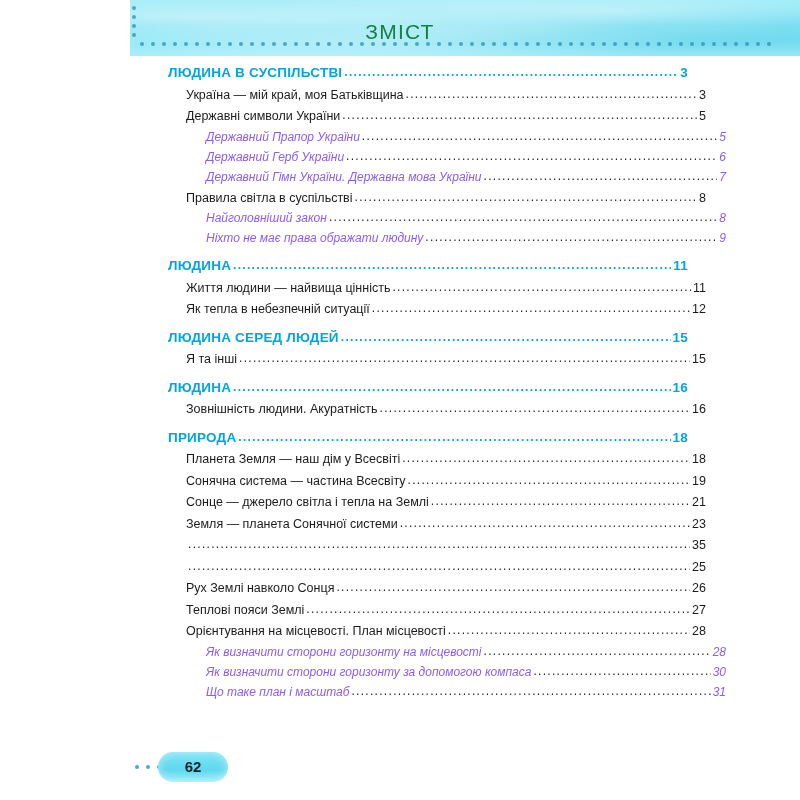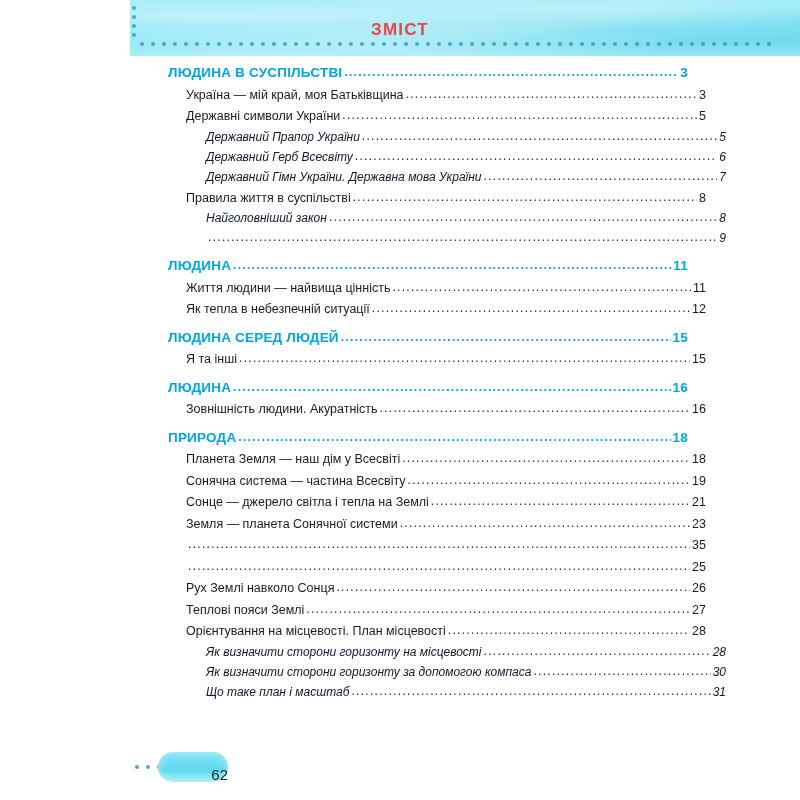--- a/index.html
+++ b/index.html
@@ -34,23 +34,23 @@
       radial-gradient(ellipse at 38% 75%, rgba(255,255,255,0.35) 0%, rgba(255,255,255,0) 50%),
       radial-gradient(ellipse at 72% 20%, rgba(255,255,255,0.45) 0%, rgba(255,255,255,0) 55%),
       radial-gradient(ellipse at 90% 70%, rgba(0,170,210,0.22) 0%, rgba(0,170,210,0) 60%);
   }
   .header-title {
     position: absolute;
     left: 0;
     right: 0;
     top: 20px;
     text-align: center;
-    font-size: 17px;
-    font-weight: bold;
-    color: #ef4444;
+    font-size: 21px;
+    font-weight: normal;
+    color: #15803d;
     letter-spacing: 1.2px;
     z-index: 3;
   }
   .dots-row {
     position: absolute;
     left: 140px;
     top: 42px;
     width: 640px;
     height: 8px;
     z-index: 4;
@@ -139,21 +139,21 @@
   }
   .lvl-topic .leader { color: #1b1b1b; }
 
   
   .lvl-sub {
     padding-left: 38px;
     margin-top: 8px;
   }
   .lvl-sub .txt,
   .lvl-sub .pg {
-    color: #0f172a;
+    color: #8b5cf6;
     font-size: 12px;
     font-style: italic;
   }
   .lvl-sub .leader { color: #1b1b1b; }
 
   .toc .row:first-child { margin-top: 0; }
 
   
   .footer {
     position: absolute;
@@ -172,25 +172,24 @@
     background: linear-gradient(180deg, #7fe4f6 0%, #5fd8ef 60%, #9cebf9 100%);
     box-shadow: inset 0 0 10px rgba(255,255,255,.5);
   }
   .page-num {
     position: absolute;
     left: 28px;
     top: 0;
     width: 70px;
     height: 30px;
     line-height: 30px;
-    text-align: right;
+    text-align: center;
     font-size: 15px;
-    font-weight: normal;
+    font-weight: bold;
     color: #14252c;
-    margin-top: 8px;
   }
   .footer-dots {
     position: absolute;
     left: 5px;
     top: 13px;
     display: flex;
     gap: 7px;
   }
   .footer-dots i {
     width: 4px; height: 4px; border-radius: 50%;
@@ -284,40 +283,41 @@
       <span class="txt">Державні символи України</span>
       <span class="leader">........................................................................................................................................................................................................</span>
       <span class="pg">5</span>
     </div>
     <div class="row lvl-sub">
       <span class="txt">Державний Прапор України</span>
       <span class="leader">........................................................................................................................................................................................................</span>
       <span class="pg">5</span>
     </div>
     <div class="row lvl-sub">
-      <span class="txt">Державний Герб Всесвіту</span>
+      <span class="txt">Державний Герб України</span>
       <span class="leader">........................................................................................................................................................................................................</span>
       <span class="pg">6</span>
     </div>
     <div class="row lvl-sub">
       <span class="txt">Державний Гімн України. Державна мова України</span>
       <span class="leader">........................................................................................................................................................................................................</span>
       <span class="pg">7</span>
     </div>
     <div class="row lvl-topic">
-      <span class="txt">Правила життя в суспільстві</span>
+      <span class="txt">Правила світла в суспільстві</span>
       <span class="leader">........................................................................................................................................................................................................</span>
       <span class="pg">8</span>
     </div>
     <div class="row lvl-sub">
       <span class="txt">Найголовніший закон</span>
       <span class="leader">........................................................................................................................................................................................................</span>
       <span class="pg">8</span>
     </div>
     <div class="row lvl-sub">
+      <span class="txt">Ніхто не має права ображати людину</span>
       <span class="leader">........................................................................................................................................................................................................</span>
       <span class="pg">9</span>
     </div>
     <div class="row lvl-section">
       <span class="txt">ЛЮДИНА</span>
       <span class="leader">........................................................................................................................................................................................................</span>
       <span class="pg">11</span>
     </div>
     <div class="row lvl-topic">
       <span class="txt">Життя людини — найвища цінність</span>

